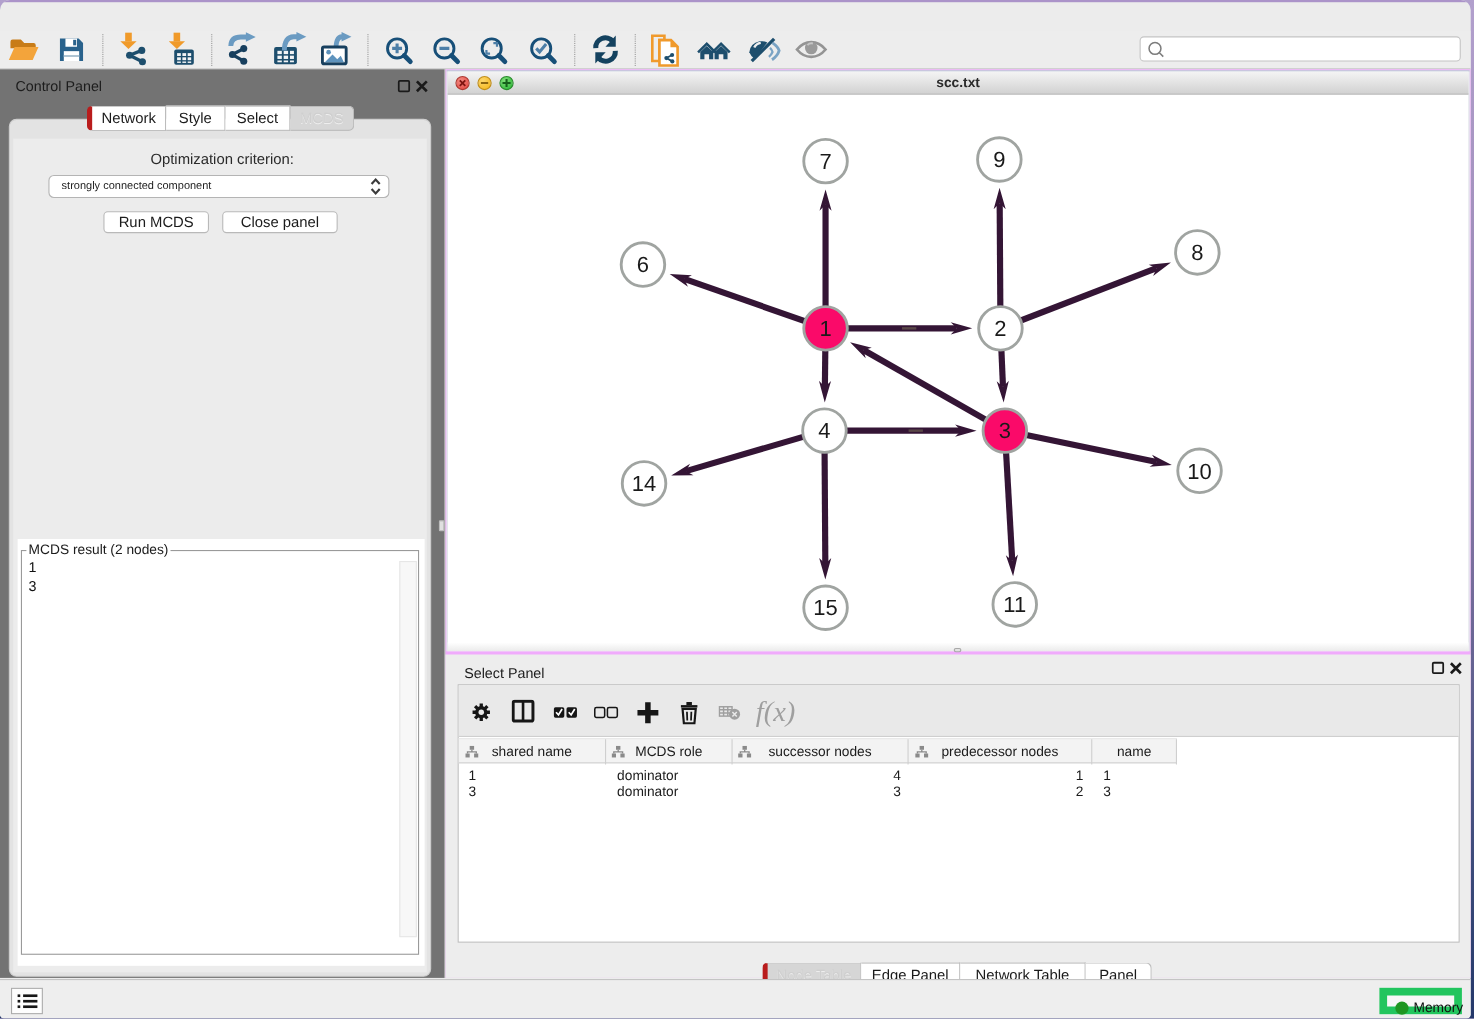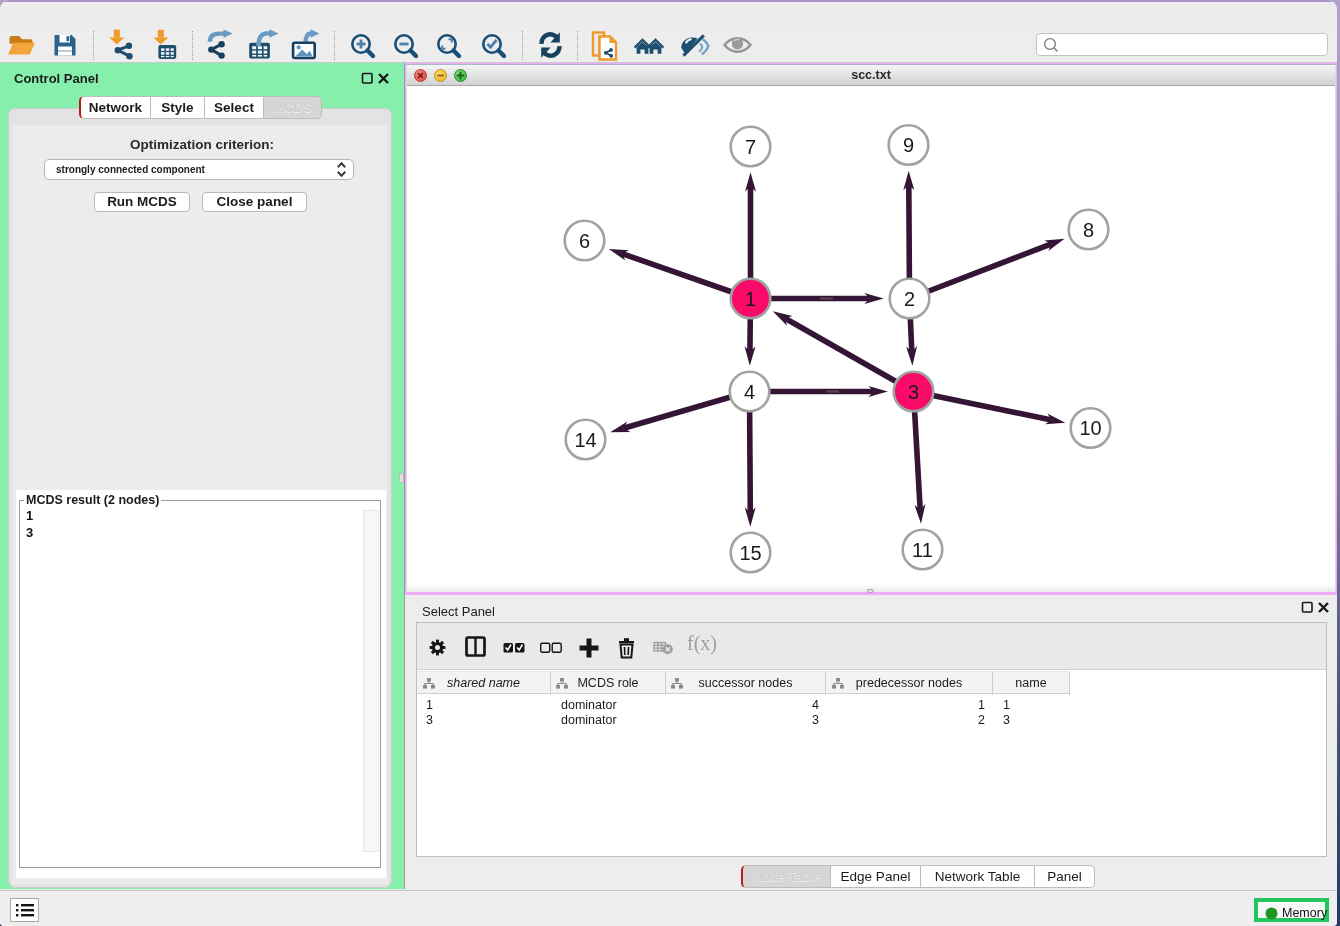--- a/index.html
+++ b/index.html
@@ -7,30 +7,30 @@
 body { font-family:"Liberation Sans", sans-serif; background:linear-gradient(180deg,#b2a0cd 0%,#a492bf 20%,#7a6f9e 55%,#3c4a7a 85%,#24386a 100%); position:relative; }
 #win { position:absolute; left:0; top:0; width:1337px; height:926px; background:#ececec; border-radius:9px 9px 4px 4px; overflow:hidden; }
 #titlebar { position:absolute; left:0; top:2px; width:100%; height:25px; background:#f6f5f5; border-bottom:1px solid #d6d4d4; }
 #topstrip { position:absolute; left:0; top:0; width:100%; height:2px; background:#ab93c9; z-index:50; }
 .tl { position:absolute; top:5px; width:12px; height:12px; border-radius:50%; background:#dad6d6; border:1px solid #c6c2c2; }
 #title { position:absolute; top:0; left:0; width:100%; text-align:center; font-size:13px; line-height:24px; color:#b4b1b1; }
 #toolbar { position:absolute; left:0; top:28px; width:100%; height:35px; background:#ededed; border-bottom:1px solid #c9c9c9; }
 .tsep { position:absolute; top:3px; height:29px; width:0; border-left:1px dotted #9a9a9a; }
 .ticon { position:absolute; top:0; }
 #searchbox { position:absolute; left:1036px; top:5px; width:292px; height:23px; background:#fff; border:1px solid #c4c4c4; border-radius:4px; }
-#cp { position:absolute; left:0; top:63px; width:404px; height:826px; background:#86efac;font-weight:bold; }
+#cp { position:absolute; left:0; top:63px; width:404px; height:826px; background:#737373; }
 #cptitle { position:absolute; left:14px; top:8px; font-size:13px; color:#1c1c1c; }
 .paneicons { position:absolute; top:9px; }
 #vdiv { position:absolute; left:404px; top:63px; width:1px; height:826px; background:#9b9b9b; }
 #vgrip { position:absolute; left:399px; top:473px; width:5px; height:10px; background:#e0e0e0; border:1px solid #bbb; border-radius:1px; }
 #right { position:absolute; left:405px; top:63px; width:932px; height:826px; background:#f0abfc; }
 
 .tabrow { position:absolute; display:flex; height:23px; }
 .tab { font-size:13.5px; color:#1b1b1b; background:#fff; border:1px solid #bcbcbc; border-left:none; text-align:center; line-height:21px; }
-.tab.first { border-left:2px solid #b91c1c; border-radius:5px 0 0 5px; }
+.tab.first { border-left:5px solid #b91c1c; border-radius:5px 0 0 5px; }
 .tab.last { border-radius:0 5px 5px 0; }
 .tab.sel { background:#d6d6d6; color:#cfcfcf; text-shadow:0 1px 0 #eee; }
 
 #cppane { position:absolute; left:8px; top:45px; width:384px; height:780px; background:#e3e3e3; border:1px solid #cecece; border-radius:7px; }
 #cpinner { position:absolute; left:3px; top:17px; width:376px; height:758px; background:#ececec; }
 #optlabel { position:absolute; left:0; top:74px; width:100%; text-align:center; font-size:13.5px; color:#2a2a2a; }
 #dropdown { position:absolute; left:44px; top:96px; width:310px; height:21px; background:#fff; border:1px solid #b4b4b4; border-radius:5px; font-size:10px; color:#1b1b1b; line-height:19px; padding-left:11px; }
 .btn { position:absolute; height:20px; background:#fff; border:1px solid #b9b9b9; border-radius:4px; font-size:13.5px; color:#1b1b1b; text-align:center; line-height:18px; }
 #cpwhite { position:absolute; left:7px; top:381px; width:370px; height:388px; background:#fff; }
 #mcdslegend { position:absolute; left:24px; top:430px; font-size:12.5px; color:#1b1b1b; background:#fff; padding:0 2px; z-index:3; }
@@ -51,21 +51,21 @@
 #tbox { position:absolute; left:11px; top:27px; width:911px; height:235px; border:1px solid #bdbdbd; background:#fff; }
 #ttoolbar { position:absolute; left:0; top:0; width:100%; height:47px; background:#e9e9e9; border-bottom:1px solid #cfcfcf; }
 #thead { position:absolute; left:0; top:48px; width:653px; height:23px; background:#f3f3f3; border-bottom:1px solid #cfcfcf; border-top:1px solid #e8e8e8; }
 .hcell { position:absolute; top:0; height:23px; border-right:1px solid #cfcfcf; font-size:12.5px; color:#1b1b1b; text-align:center; line-height:22px; }
 .hicon { position:absolute; left:7px; top:6px; }
 .trow { position:absolute; left:0; width:100%; height:16px; font-size:12.5px; color:#1b1b1b; }
 .tc { position:absolute; top:0; height:16px; line-height:16px; }
 
 #statusbar { position:absolute; left:0; top:890px; width:1337px; height:36px; background:#eeeeee; border-top:1px solid #c4c4c4; }
 #listbtn { position:absolute; left:10px; top:7px; width:29px; height:24px; background:#fdfdfd; border:1px solid #ababab; }
-#membtn { position:absolute; left:1254px; top:7px; width:75px; height:24px; background:#f7f7f7; border:4px solid #22c55e; font-size:12.5px; color:#111; }
+#membtn { position:absolute; left:1254px; top:7px; width:75px; height:24px; background:#f7f7f7; border:7px solid #22c55e; font-size:12.5px; color:#111; }
 svg { display:block; }
 text { font-family:"Liberation Sans", sans-serif; }
 </style>
 </head>
 <body>
 <div id="win">
   <div id="topstrip"></div>
   <div id="toolbar">
     <div class="tsep" style="left:93px"></div>
     <div class="tsep" style="left:192px"></div>
@@ -389,24 +389,24 @@
             <g stroke="#9f9f9f" fill="none" stroke-width="1.3">
               <rect x="1" y="2.5" width="11.5" height="8.5"></rect>
               <line x1="1" y1="5.3" x2="12.5" y2="5.3"></line>
                 <line x1="1" y1="8.1" x2="12.5" y2="8.1"></line>
               <line x1="4.8" y1="2.5" x2="4.8" y2="11"></line>
                 <line x1="8.6" y1="2.5" x2="8.6" y2="11"></line>
             </g>
             <circle cx="14.8" cy="9.3" r="5" fill="#9f9f9f"></circle>
             <path d="M12.8 7.3 l4 4 M16.8 7.3 l-4 4" stroke="#e9e9e9" stroke-width="1.4"></path>
           </svg>
-          <div style="position:absolute;left:270px;top:9px;font-family:'Liberation Serif',serif;font-size:20px;color:#9f9f9f;">f(x)</div>
+          <div style="position:absolute;left:270px;top:9px;font-family:'Liberation Serif',serif;font-style:italic;font-size:26px;color:#9f9f9f;">f(x)</div>
         </div>
         <div id="thead">
-          <div class="hcell" style="left:0;width:134px;font-style:italic;">shared name</div>
+          <div class="hcell" style="left:0;width:134px;">shared name</div>
           <div class="hcell" style="left:134px;width:115px;">MCDS role</div>
           <div class="hcell" style="left:249px;width:160px;">successor nodes</div>
           <div class="hcell" style="left:409px;width:167px;">predecessor nodes</div>
           <div class="hcell" style="left:576px;width:77px;">name</div>
           <svg class="hicon" style="left:6px" width="12" height="11">
               <g fill="#8a8a8a">
                 <rect x="4" y="0" width="4" height="3.6"></rect>
                 <rect x="0" y="7" width="4" height="3.6"></rect>
                 <rect x="8" y="7" width="4" height="3.6"></rect>
               </g>
@@ -445,21 +445,21 @@
           <div class="tc" style="left:586px;">1</div>
         </div>
         <div class="trow" style="top:89px;">
           <div class="tc" style="left:9px;">3</div>
           <div class="tc" style="left:144px;">dominator</div>
           <div class="tc" style="left:249px;width:153px;text-align:right;">3</div>
           <div class="tc" style="left:409px;width:159px;text-align:right;">2</div>
           <div class="tc" style="left:586px;">3</div>
         </div>
       </div>
-      <div class="tabrow" style="left:288px;top:270px;margin-left:48px;">
+      <div class="tabrow" style="left:288px;top:280px;">
         <div class="tab first sel" style="width:90px;">Node Table</div>
         <div class="tab" style="width:90px;">Edge Panel</div>
         <div class="tab" style="width:114px;">Network Table</div>
         <div class="tab last" style="width:60px;">Panel</div>
       </div>
     </div>
   </div>
   <div id="statusbar">
     <div id="listbtn">
       <svg width="20" height="16" style="position:absolute;left:4px;top:3px">

